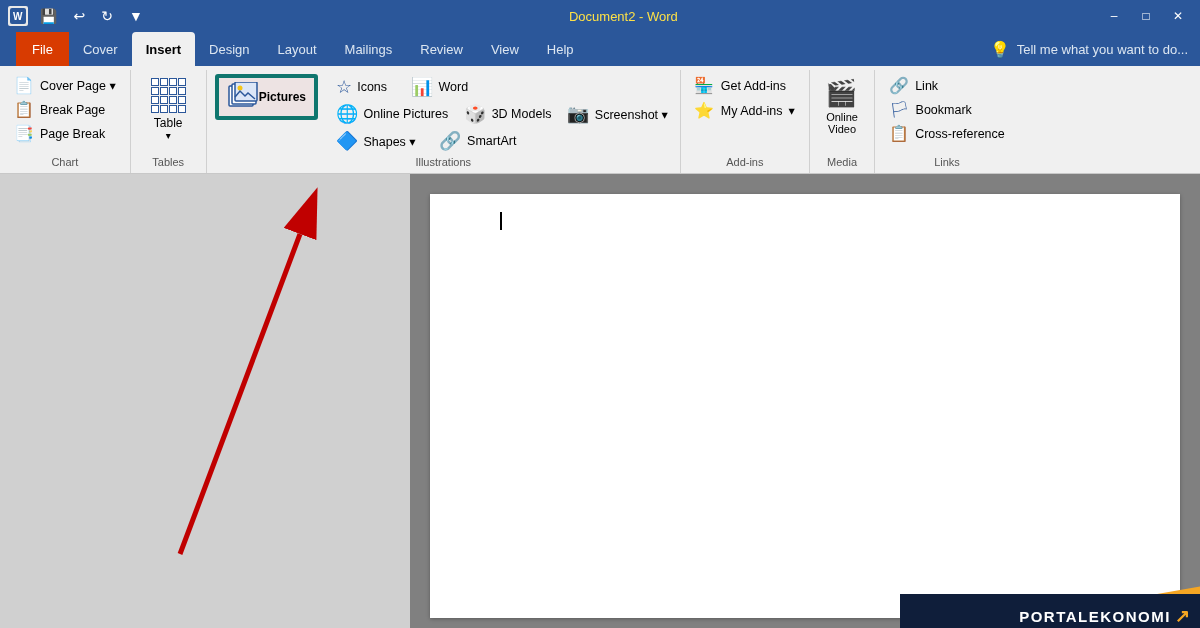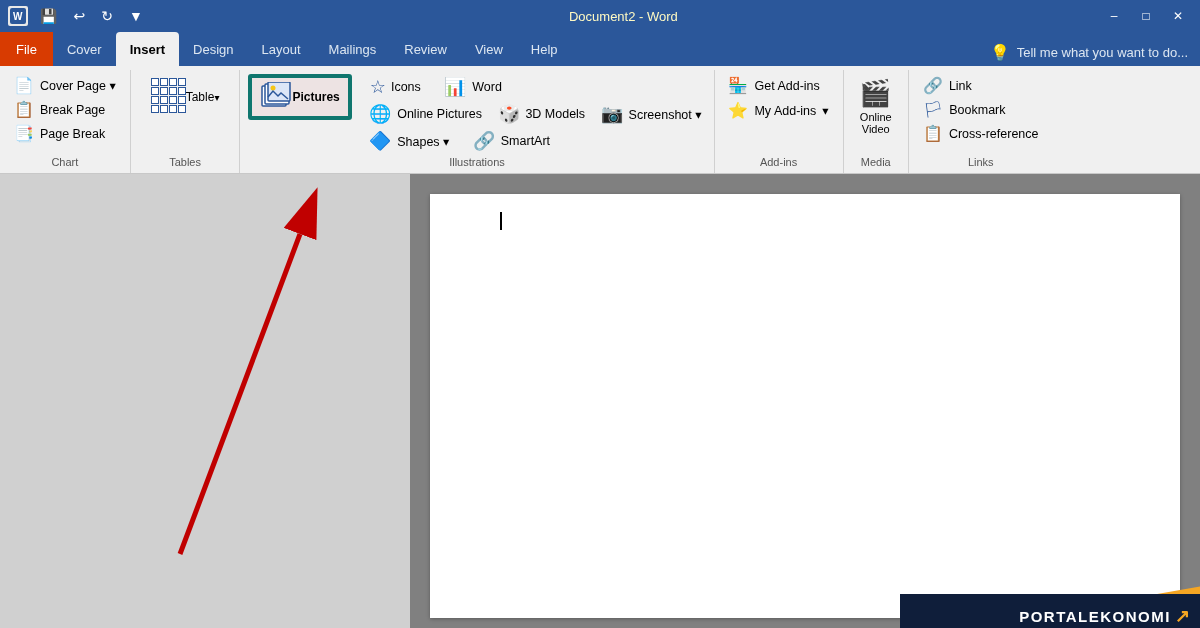--- a/index.html
+++ b/index.html
@@ -12,31 +12,30 @@
       display: flex;
       align-items: center;
       justify-content: space-between;
       padding: 0 8px;
       color: white;
     }
     .title-bar-left { display: flex; align-items: center; gap: 8px; }
     .title-bar-icon { width: 20px; height: 20px; background: #e8e8e8; display: flex; align-items: center; justify-content: center; border-radius: 2px; }
     .title-bar-icon svg { width: 16px; height: 16px; }
     .qat-btn { color: white; font-size: 14px; cursor: pointer; padding: 2px 4px; }
-    .title-bar-center { flex: 1; text-align: center; font-size: 13px; color: #fef9c3; }
+    .title-bar-center { flex: 1; text-align: center; font-size: 13px; color: #fde047; }
     .title-bar-right { display: flex; gap: 4px; }
     .win-btn { width: 28px; height: 20px; display: flex; align-items: center; justify-content: center; font-size: 12px; color: white; cursor: pointer; }
 
     
     .ribbon-tabs {
       background: #2b579a;
       height: 34px;
       display: flex;
-      align-items: flex-end;
-      padding-left: 0;
+      padding-left: 16px;
     }
     .ribbon-tab {
       padding: 6px 14px;
       font-size: 13px;
       color: #dce6f1;
       cursor: pointer;
       height: 100%;
       display: flex;
       align-items: center;
     }
@@ -95,21 +94,21 @@
     .pages-group .group-content { flex-direction: column; gap: 2px; }
     .ribbon-item-sm {
       display: flex; align-items: center; gap: 6px;
       font-size: 12.5px; padding: 2px 6px; cursor: pointer; border-radius: 2px;
       white-space: nowrap;
     }
     .item-icon { font-size: 16px; color: #2b579a; }
 
     
     .table-btn {
-      display: flex; flex-direction: row; align-items: center;
+      display: flex; flex-direction: column; align-items: center;
       padding: 4px 12px; cursor: pointer; border-radius: 3px;
     }
     .table-grid { display: grid; grid-template-columns: repeat(4,8px); grid-template-rows: repeat(4,8px); gap: 1px; margin-bottom: 3px; }
     .table-cell { width: 8px; height: 8px; border: 1px solid #2b579a; background: white; }
     .table-label { font-size: 12px; }
     .table-arrow { font-size: 10px; }
 
     
     .pictures-btn {
       display: flex; flex-direction: row; align-items: center;

